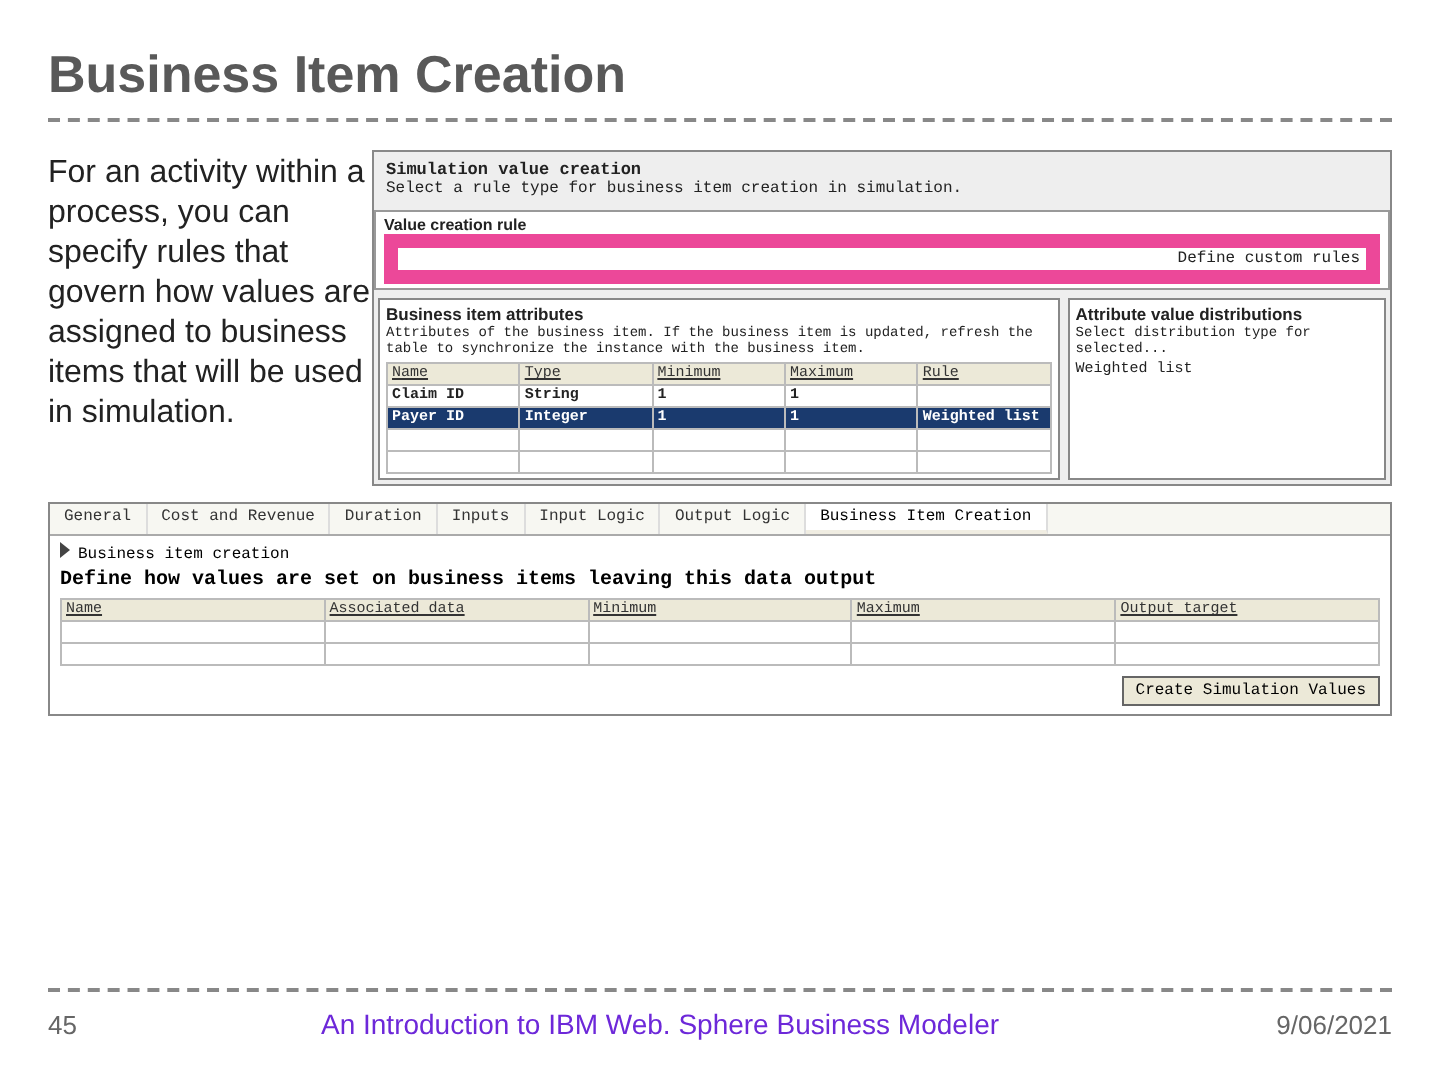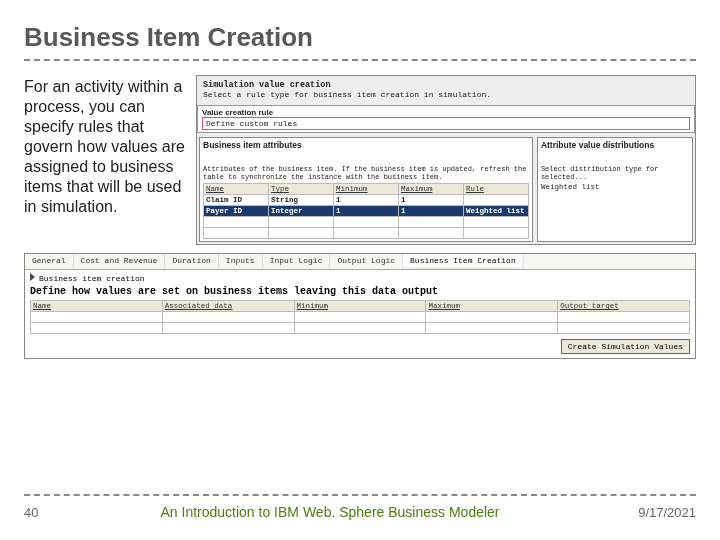--- a/index.html
+++ b/index.html
@@ -17,21 +17,20 @@
   .slide-title {
     font-size: 26px;
     color: #595959;
     font-weight: bold;
     padding-bottom: 6px;
     border-bottom: 2px dashed #888;
     margin-bottom: 14px;
   }
   .body-row {
     display: flex;
-    gap: 10px;
   }
   .body-text {
     width: 162px;
     font-size: 16px;
     color: #222;
     line-height: 1.25;
     padding-top: 2px;
   }
   .screens {
     flex: 1;
@@ -51,44 +50,45 @@
   .dialog-header b { font-size: 8.5px; }
   .rule-row {
     background: #fff;
     margin: 2px 0 2px 0;
     padding: 2px 4px;
     border: 1px solid #999;
     font-family: Arial, sans-serif;
     font-size: 8px;
   }
   .rule-input {
-    border: 1px solid #ec4899;
+    border: 7px solid #ec4899;
     background: #fff;
     font-size: 8px;
     padding: 1px 3px;
     font-family: "Courier New", monospace;
     width: 100%;
+    text-align: right;
   }
   .panels {
     display: flex;
     gap: 4px;
     padding: 2px;
   }
   .panel {
     background: #fff;
     border: 1px solid #888;
     padding: 2px 3px;
     font-family: Arial, sans-serif;
   }
   .panel-left { flex: 2.2; }
   .panel-right { flex: 1; }
   .panel-title {
     font-weight: bold;
     font-size: 8.5px;
-    margin-bottom: 16px;
+    margin-bottom: 2px;
   }
   .panel-desc {
     font-size: 7px;
     font-family: "Courier New", monospace;
     color: #222;
     line-height: 1.1;
     margin-bottom: 2px;
   }
   table.mini {
     border-collapse: collapse;
@@ -172,21 +172,21 @@
     right: 24px;
     bottom: 20px;
     border-top: 2px dashed #888;
     padding-top: 8px;
     display: flex;
     align-items: center;
     font-size: 13px;
     color: #666;
   }
   .footer .pg { width: 60px; }
-  .footer .mid { flex: 1; text-align: center; font-size: 14px; color: #4d7c0f;}
+  .footer .mid { flex: 1; text-align: center; font-size: 14px; color: #6d28d9;}
   .footer .dt { width: 120px; text-align: right; }
   .tri {
     width:0;height:0;
     border-left:5px solid #444;
     border-top:4px solid transparent;
     border-bottom:4px solid transparent;
     display:inline-block;
     margin-right:4px;
   }
 </style>
@@ -309,16 +309,16 @@
       </tbody>
         </table>
     </div>
     <div class="btn-row">
       <div class="btn">Create Simulation Values</div>
     </div>
   </div>
 </div>
 
 <div class="footer">
-  <div class="pg">40</div>
+  <div class="pg">45</div>
   <div class="mid">An Introduction to IBM Web. Sphere Business Modeler</div>
-  <div class="dt">9/17/2021</div>
+  <div class="dt">9/06/2021</div>
 </div>
 
 </body></html>

